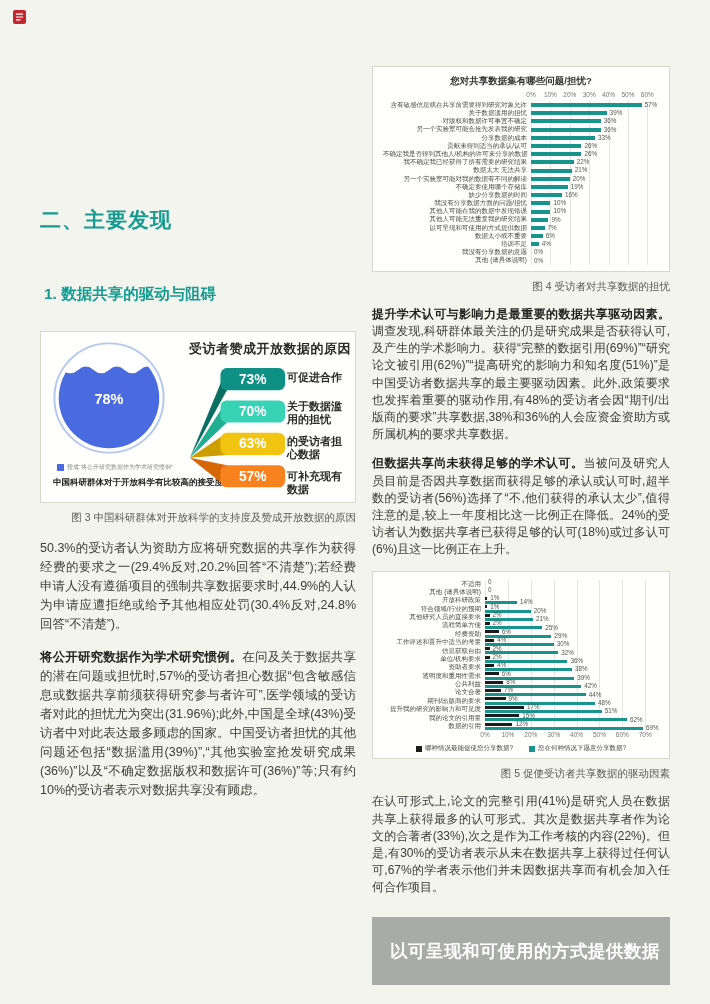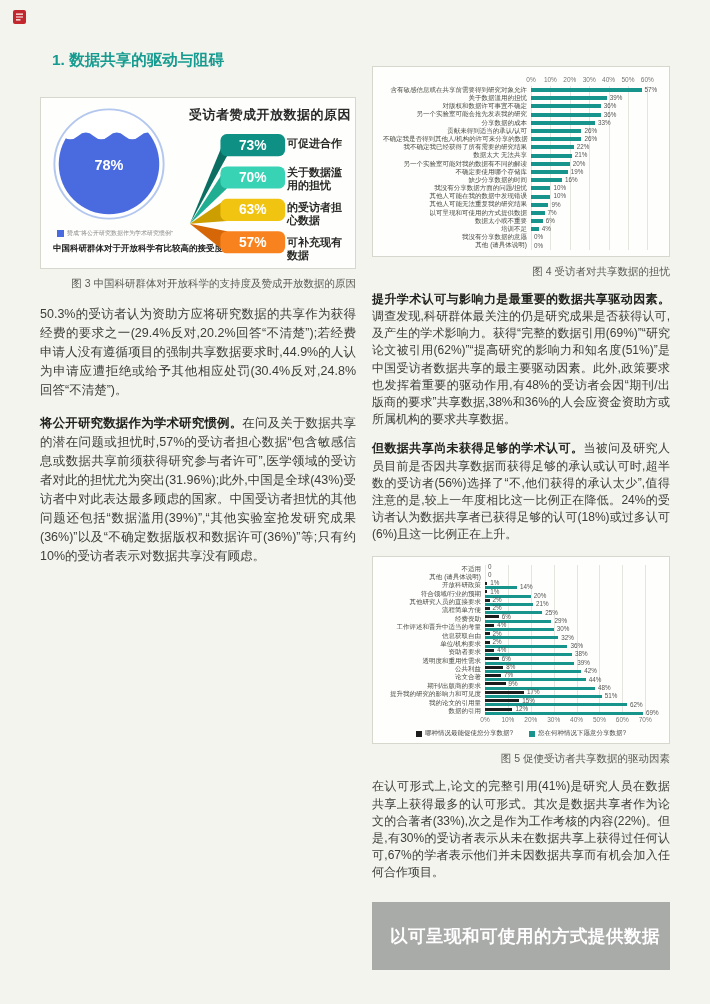--- a/index.html
+++ b/index.html
@@ -3,21 +3,21 @@
 <meta charset="utf-8">
 <style>
   html,body{margin:0;padding:0;}
   body{background:#e7e8e2;}
   .page{width:710px;height:1004px;position:relative;background:#f3f4ee;overflow:hidden;
         font-family:"Liberation Sans","DejaVu Sans",sans-serif;}
   .seal{position:absolute;left:13px;top:10px;}
   .col-left{position:absolute;left:40px;top:0;width:316px;}
   .col-right{position:absolute;left:372px;top:0;width:298px;}
   .h-section{margin:206px 0 0;font-size:21px;font-weight:bold;color:#169b90;letter-spacing:1px;}
-  .h-sub{margin:50px 12px 0;font-size:15.5px;font-weight:bold;color:#169b90;}
+  .h-sub{margin:50px 4px 0;font-size:15.5px;font-weight:bold;color:#169b90;}
   .card{background:#fefefc;border:1px solid #d6d7cd;box-sizing:border-box;}
   .fig3-card{margin-top:26px;height:172px;position:relative;}
   .fig3-left{position:absolute;left:10px;top:8px;width:132px;}
   .g-legend{display:flex;align-items:center;gap:3px;margin:3px 0 0 6px;font-size:6px;color:#888;white-space:nowrap;}
   .g-sw{width:7px;height:7px;background:#4a6be0;flex:none;}
   .g-caption{margin:5px 0 0 2px;font-size:8.5px;font-weight:bold;color:#222;white-space:nowrap;}
   .fig3-right{position:absolute;left:148px;top:8px;width:160px;}
   .fig3-title{font-size:13px;font-weight:bold;color:#2a2a2a;letter-spacing:0.5px;white-space:nowrap;}
   .fan-wrap{display:flex;margin-top:2px;}
   .fan-labels{width:60px;display:flex;flex-direction:column;}
@@ -60,20 +60,21 @@
 <div class="page">
 
   <div class="seal">
     <svg width="13" height="14" viewBox="0 0 13 14">
       <rect width="13" height="14" rx="2" fill="#c1272d"></rect>
       <path d="M3 4.2h7M3 7h7M3 9.8h4.5" stroke="#ffffff" stroke-width="1.2"></path>
     </svg>
   </div>
 
   <div class="col-left">
+    <div class="h-section">二、主要发现</div>
     <div class="h-sub">1. 数据共享的驱动与阻碍</div>
 
     <div class="card fig3-card">
       <div class="fig3-left">
         <svg width="116" height="116" viewBox="0 0 120 120">
           <circle cx="60" cy="60" r="56.5" fill="#ffffff" stroke="#b3c7ef" stroke-width="2"></circle>
           <clipPath id="gclip">
               <circle cx="60" cy="60" r="52"></circle>
             </clipPath>
           <g clip-path="url(#gclip)">
@@ -114,20 +115,21 @@
       </div>
     </div>
     <div class="fig-caption">图 3 中国科研群体对开放科学的支持度及赞成开放数据的原因</div>
 
     <div class="para"><span>50.3%的受访者认为资助方应将研究数据的共享作为获得经费的要求之一(29.4%反对,20.2%回答“不清楚”);若经费申请人没有遵循项目的强制共享数据要求时,44.9%的人认为申请应遭拒绝或给予其他相应处罚(30.4%反对,24.8%回答“不清楚”)。</span></div>
     <div class="para"><span class="b">将公开研究数据作为学术研究惯例。</span><span>在问及关于数据共享的潜在问题或担忧时,57%的受访者担心数据“包含敏感信息或数据共享前须获得研究参与者许可”,医学领域的受访者对此的担忧尤为突出(31.96%);此外,中国是全球(43%)受访者中对此表达最多顾虑的国家。中国受访者担忧的其他问题还包括“数据滥用(39%)”,“其他实验室抢发研究成果(36%)”以及“不确定数据版权和数据许可(36%)”等;只有约10%的受访者表示对数据共享没有顾虑。</span></div>
   </div>
 
   <div class="col-right">
     <div class="card fig4-card">
+      <div class="chart-title">您对共享数据集有哪些问题/担忧?</div>
       <div id="chart4" class="c4">
           <div class="hb-ticks" style="margin-left: 148px;">
             <span class="hb-tick" style="left: 0%;">0%</span>
             <span class="hb-tick" style="left: 15.1515%;">10%</span>
             <span class="hb-tick" style="left: 30.303%;">20%</span>
             <span class="hb-tick" style="left: 45.4545%;">30%</span>
             <span class="hb-tick" style="left: 60.6061%;">40%</span>
             <span class="hb-tick" style="left: 75.7576%;">50%</span>
             <span class="hb-tick" style="left: 90.9091%;">60%</span>
           </div>

